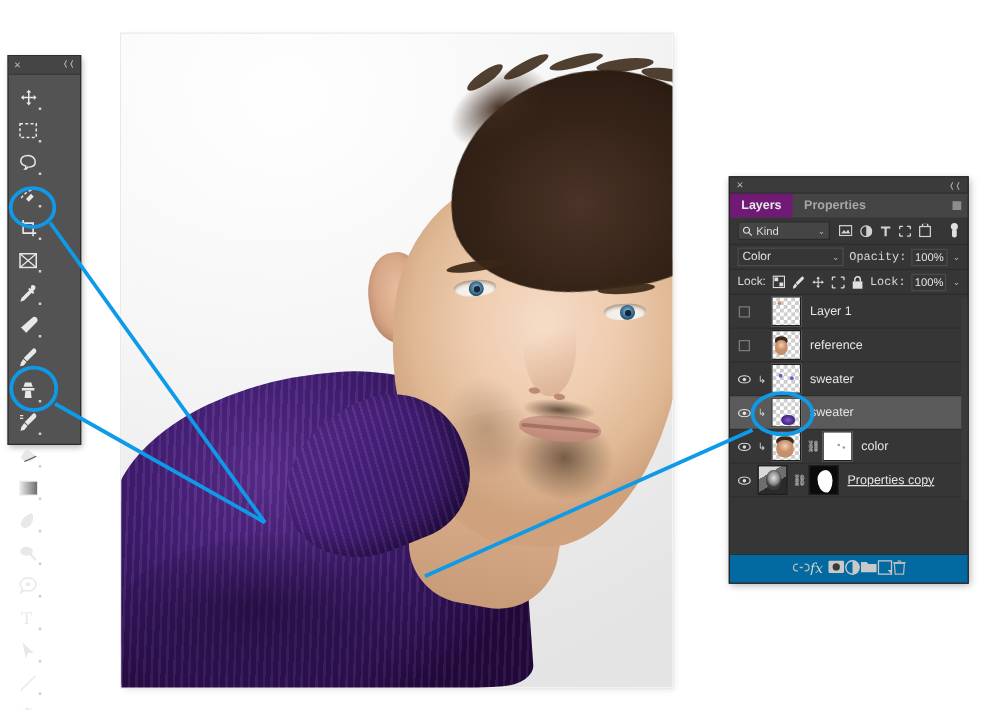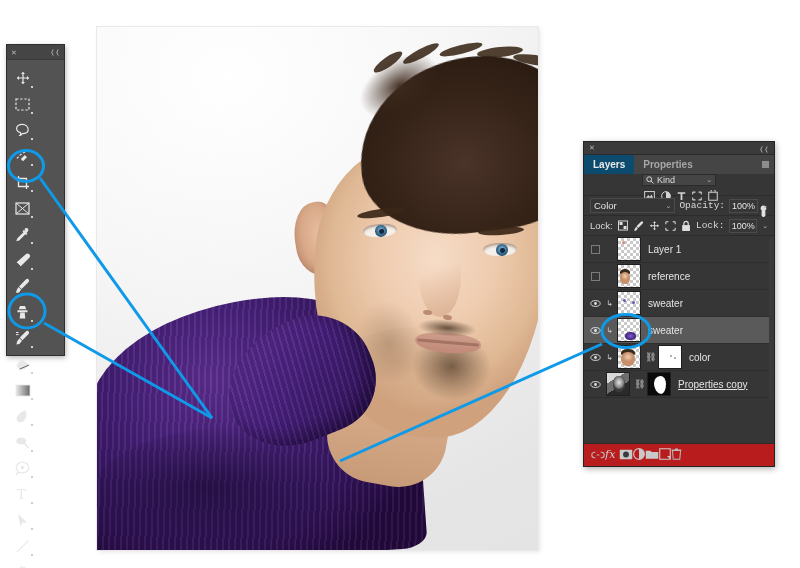--- a/index.html
+++ b/index.html
@@ -160,27 +160,26 @@
   .lpTitle{
     height:13px; background:#3b3b3b; display:flex; align-items:center;
     justify-content:space-between; padding:0 5px; color:#b5b5b5; font-size:7px;
     border-bottom:1px solid #2c2c2c;
   }
   .lpTabs{ height:19px; background:#454545; display:flex; align-items:stretch; position:relative; }
   .lpTab{
     display:flex; align-items:center; padding:0 9px; font-size:10px; font-weight:bold;
     color:#a7a7a7;
   }
-  .lpTab.active{ background:#0c4a6e; color:#e9e9e9; }
+  .lpTab.active{ background:#701a75; color:#e9e9e9; }
   .lpTabMenu{ position:absolute; right:5px; top:6px; width:7px; height:7px; background:#8d8d8d; }
 
   .lpFilter{
     height:22px; display:flex; align-items:center; gap:4px; padding:0 6px;
     border-bottom:1px solid #2c2c2c;
-    flex-direction:column;
   }
   .kindSel{
     width:74px; height:15px; background:#454545; border:1px solid #2b2b2b;
     display:flex; align-items:center; padding:0 3px; gap:3px; font-size:9px; color:#dcdcdc;
   }
   .kindSel .car{ margin-left:auto; font-size:7px; color:#b9b9b9;}
   .filtIcons{ display:flex; align-items:center; gap:6px; margin-left:3px; color:#d2d2d2;}
   .filtToggle{ margin-left:auto; width:9px; height:13px; }
 
   .lpBlend{
@@ -252,23 +251,23 @@
     border-radius:45%;
   }
   .linkIco{ width:9px; text-align:center; color:#dcdcdc; font-size:9px;}
   .selFrame{
     position:absolute; inset:-2px; border:1px dashed #e0e0e0; pointer-events:none;
   }
   .rowName{ font-size:10px; color:#e4e4e4; margin-left:3px; white-space:nowrap;}
   .rowName.link{ text-decoration:underline; }
 
   .lpFoot{
-    position:absolute; left:0; right:0; bottom:0; height:23px; background:#b91c1c;
+    position:absolute; left:0; right:0; bottom:0; height:23px; background:#0369a1;
     border-top:1px solid #2c2c2c; display:flex; align-items:center;
-    justify-content:flex-start; padding:0 7px; color:#b9b9b9;
+    justify-content:center; padding:0 7px; color:#b9b9b9;
   }
   .lpScroll{
     position:absolute; right:0; top:96px; width:5px; height:162px; background:#3a3a3a;
   }
 
   
   .anno{ position:absolute; left:0; top:0; width:800px; height:568px; pointer-events:none; }
 </style>
 </head>
 <body>

